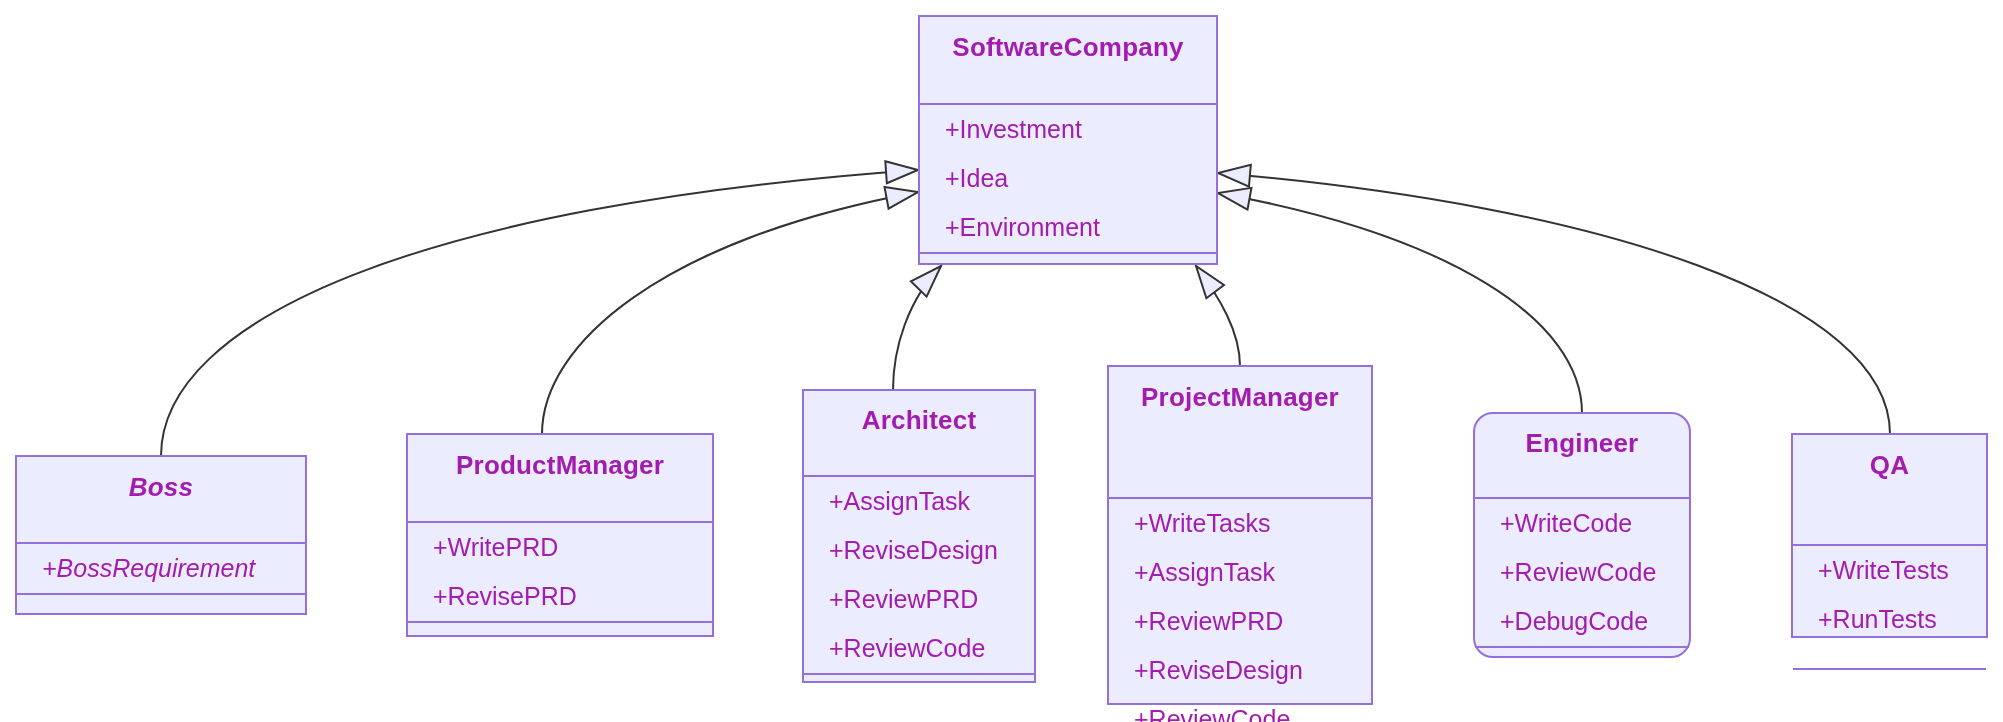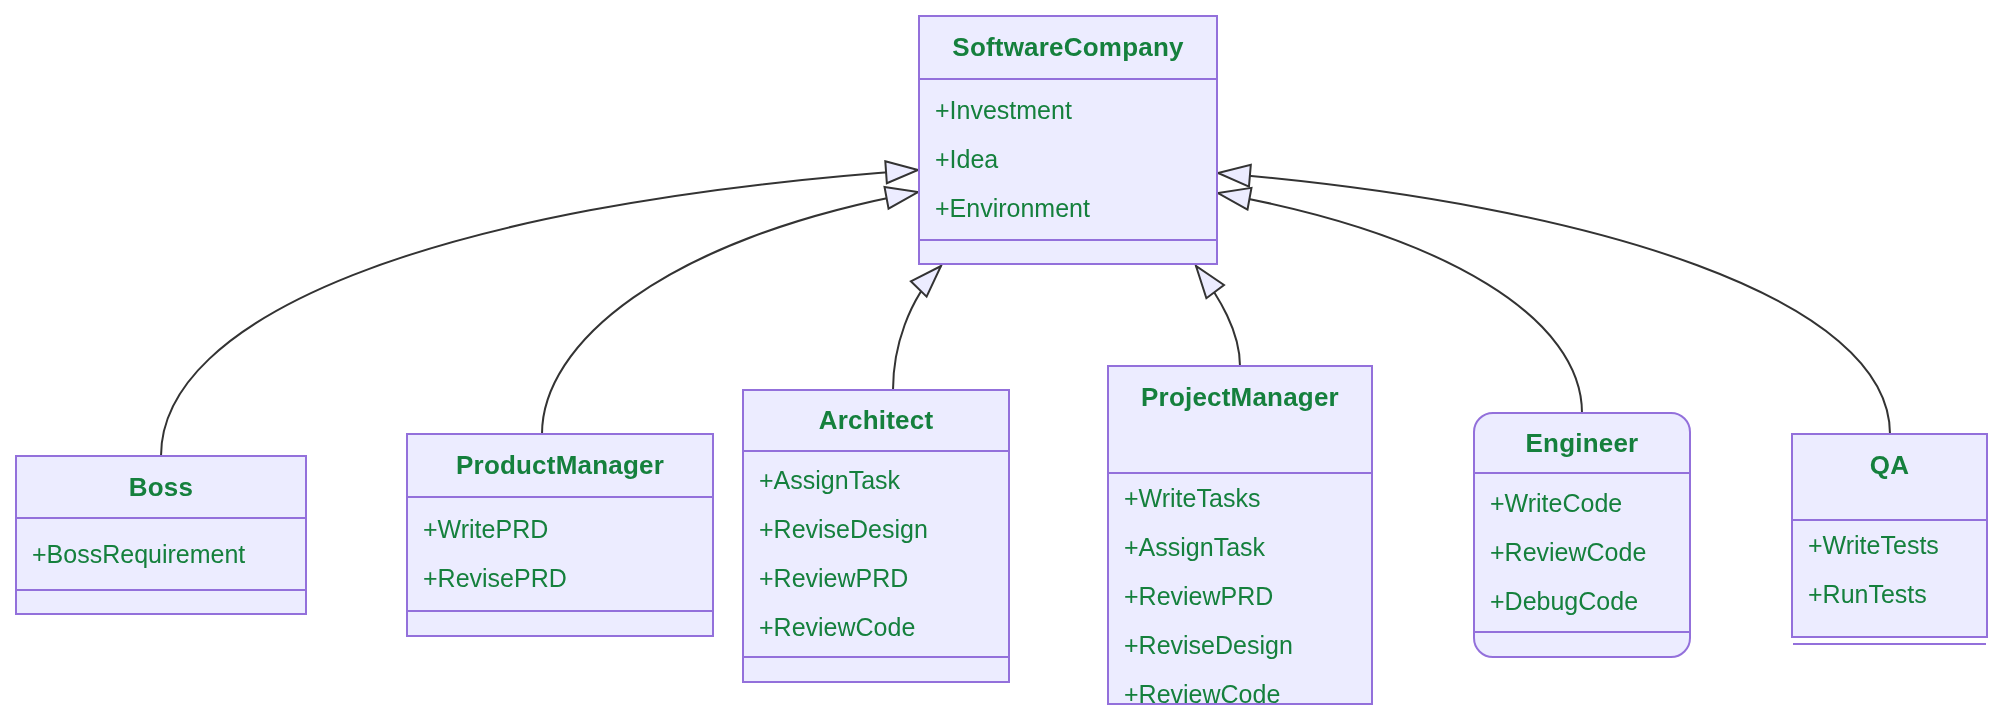--- a/index.html
+++ b/index.html
@@ -27,40 +27,41 @@
     stroke: #333333;
     stroke-width: 2;
   }
   .class-box {
     position: absolute;
     box-sizing: border-box;
     background: #ECECFF;
     border: 2px solid #9370DB;
     display: flex;
     flex-direction: column;
-    color: #15803d;
+    color: #a21caf;
   }
   .box-title {
     flex: 0 0 auto;
     display: flex;
     align-items: center;
     justify-content: center;
     font-weight: bold;
     font-size: 26px;
     letter-spacing: 0.2px;
     white-space: nowrap;
   }
   .box-members {
     flex: 1 1 auto;
     border-top: 2px solid #9370DB;
     display: flex;
     flex-direction: column;
     justify-content: center;
-    padding-left: 15px;
+    padding-left: 25px;
     font-size: 25px;
+    margin-top: 25px;
   }
   .member-row {
     line-height: 49px;
     white-space: nowrap;
   }
   .box-methods {
     flex: 0 0 auto;
     border-top: 2px solid #9370DB;
   }
 </style>
@@ -86,38 +87,38 @@
   <div class="class-box" style="left:918px; top:15px; width:300px; height:250px;">
     <div class="box-title" style="height:61px">SoftwareCompany</div>
     <div class="box-members">
         <div class="member-row">+Investment</div>
         <div class="member-row">+Idea</div>
         <div class="member-row">+Environment</div>
       </div>
     <div class="box-methods" style="height:22px"></div>
   </div>
 
-  <div class="class-box" style="left:15px; top:455px; width:292px; height:160px;">
+  <div class="class-box" style="left:15px; top:455px; width:292px; height:160px;font-style:italic;">
     <div class="box-title" style="height:60px">Boss</div>
     <div class="box-members">
         <div class="member-row">+BossRequirement</div>
       </div>
     <div class="box-methods" style="height:22px"></div>
   </div>
 
   <div class="class-box" style="left:406px; top:433px; width:308px; height:204px;">
     <div class="box-title" style="height:61px">ProductManager</div>
     <div class="box-members">
         <div class="member-row">+WritePRD</div>
         <div class="member-row">+RevisePRD</div>
       </div>
     <div class="box-methods" style="height:23px"></div>
   </div>
 
-  <div class="class-box" style="left:742px; top:389px; width:268px; height:294px;">
+  <div class="class-box" style="left:802px; top:389px; width:234px; height:294px;">
     <div class="box-title" style="height:59px">Architect</div>
     <div class="box-members">
         <div class="member-row">+AssignTask</div>
         <div class="member-row">+ReviseDesign</div>
         <div class="member-row">+ReviewPRD</div>
         <div class="member-row">+ReviewCode</div>
       </div>
     <div class="box-methods" style="height:23px"></div>
   </div>
 

